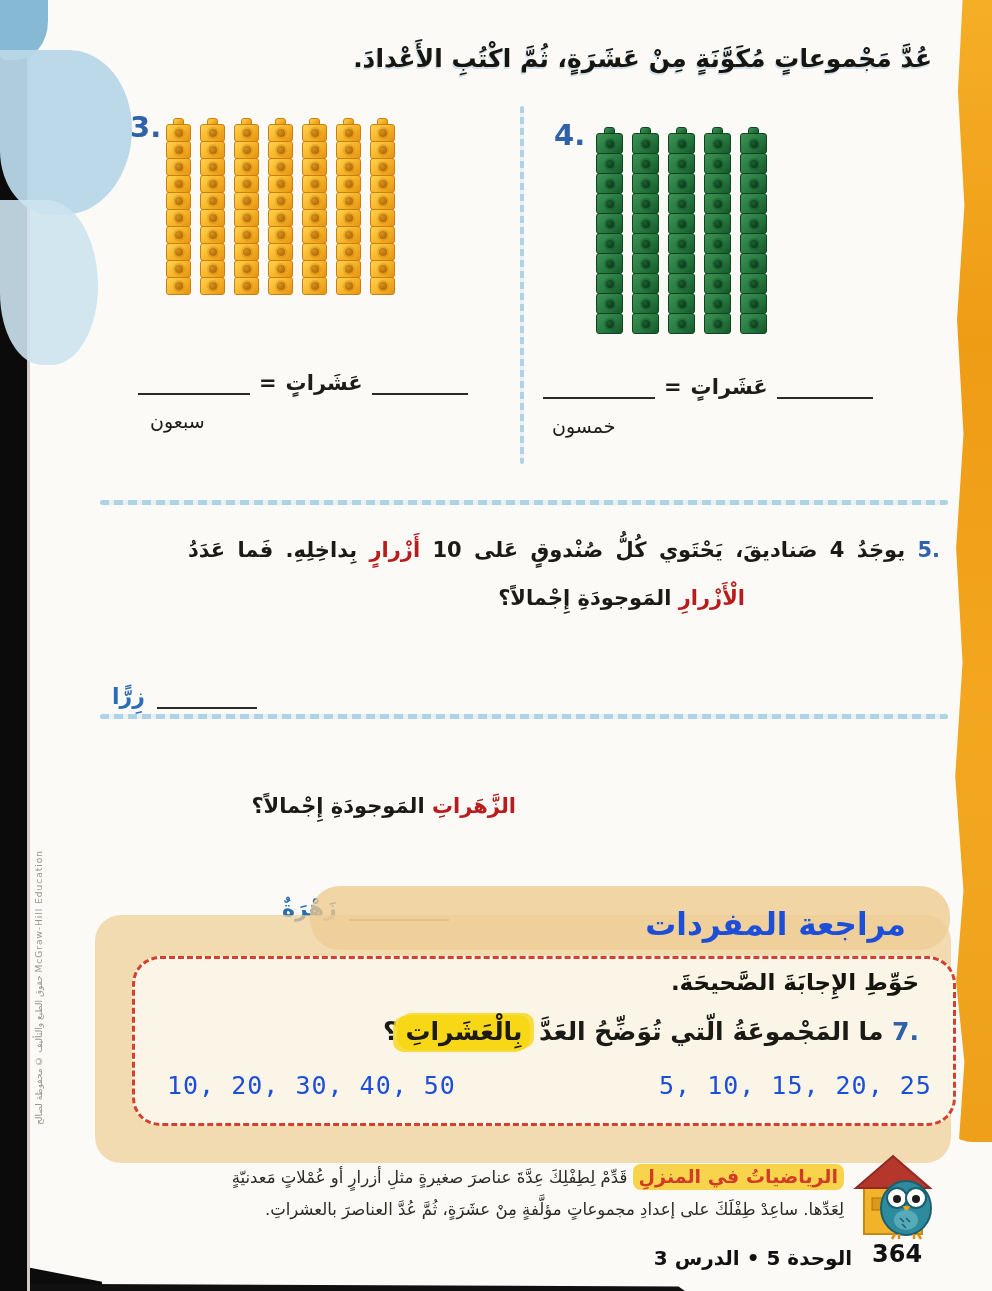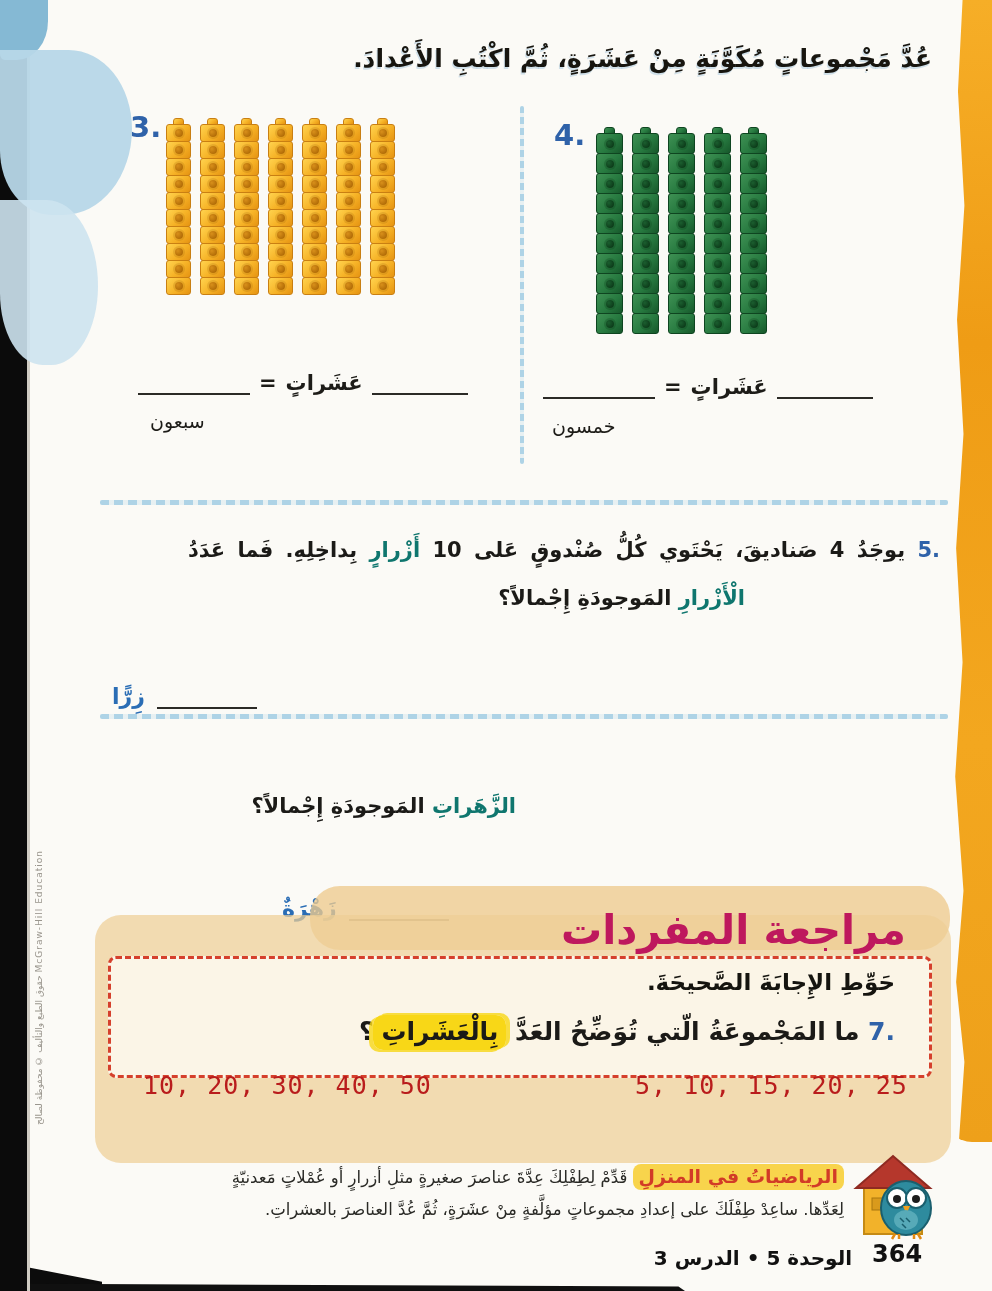--- a/index.html
+++ b/index.html
@@ -37,34 +37,34 @@
   .h-divider{position:absolute;left:100px;width:848px;height:5px;background:repeating-linear-gradient(90deg,#aed3e6 0 9px,rgba(174,211,230,.25) 9px 14px);border-radius:2px;}
 
   .answer-line{position:absolute;direction:rtl;display:flex;align-items:flex-end;gap:9px;font-size:21px;font-weight:bold;color:#1d1c18;}
   .blank{display:inline-block;border-bottom:2.5px solid #2b2a26;height:27px;}
   .under-word{position:absolute;direction:rtl;font-size:19px;color:#1d1c18;}
 
   
   .wp-line1{position:absolute;left:104px;right:52px;direction:rtl;text-align:right;font-size:21px;font-weight:bold;color:#1b1a17;word-spacing:5px;white-space:nowrap;}
   .wp-line2{position:absolute;direction:rtl;font-size:21px;font-weight:bold;color:#1b1a17;white-space:nowrap;}
   .wp-num{color:#2f62a9;}
-  .kw{color:#0f766e;}
+  .kw{color:#b91c1c;}
   .wp-answer{position:absolute;direction:rtl;display:flex;align-items:flex-end;gap:12px;margin-top:40px;}
   .wp-answer .blank{width:100px;}
   .unit-word{font-size:22px;font-weight:bold;color:#2a6db5;}
 
   
   .tan-blob{position:absolute;left:95px;top:915px;width:856px;height:248px;background:rgba(238,206,150,.72);border-radius:26px;}
   .tan-blob-top{position:absolute;left:310px;top:886px;width:640px;height:64px;background:rgba(238,203,142,.78);border-radius:30px;}
-  .vocab-title{position:absolute;right:86px;top:906px;direction:rtl;font-size:41px;font-weight:bold;color:#be185d;}
-  .vocab-box{position:absolute;left:108px;top:956px;width:824px;height:122px;border:3px dashed #d5402c;border-radius:8px;background:rgba(252,248,238,.88);}
+  .vocab-title{position:absolute;right:86px;top:906px;direction:rtl;font-size:31px;font-weight:bold;color:#1d4ed8;}
+  .vocab-box{position:absolute;left:132px;top:956px;width:824px;height:170px;border:3px dashed #d5402c;border-radius:28px;background:rgba(252,248,238,.88);}
   .vocab-instr{position:absolute;top:10px;right:34px;direction:rtl;font-size:23px;font-weight:bold;color:#15140f;}
   .q7{position:absolute;top:58px;right:34px;direction:rtl;font-size:25px;font-weight:bold;color:#1b1a17;}
   .hl{background:#f8d717;padding:2px 8px 4px;border-radius:10px;box-shadow:-4px 2px 0 rgba(248,215,23,.8),4px -2px 0 rgba(248,215,23,.8);}
-  .choice{position:absolute;top:112px;font-family:"DejaVu Sans Mono","DejaVu Sans",sans-serif;font-size:25px;color:#b91c1c;letter-spacing:1px;direction:ltr;}
+  .choice{position:absolute;top:112px;font-family:"DejaVu Sans Mono","DejaVu Sans",sans-serif;font-size:25px;color:#1d4ed8;letter-spacing:1px;direction:ltr;}
   .choice-left{left:32px;}
   .choice-right{left:524px;}
 
   
   .home-activity{position:absolute;left:230px;top:1158px;width:614px;direction:rtl;text-align:right;font-size:16.5px;line-height:1.9;color:#2a2a26;}
   .home-title{color:#d23b27;font-weight:bold;font-size:19px;background:#f8d44c;padding:1px 6px 3px;border-radius:8px;}
   .home-icon{position:absolute;left:848px;top:1146px;width:94px;height:94px;}
 
   
   .footer-page{position:absolute;left:872px;top:1240px;font-size:24px;font-weight:bold;color:#111;text-align:right;}

